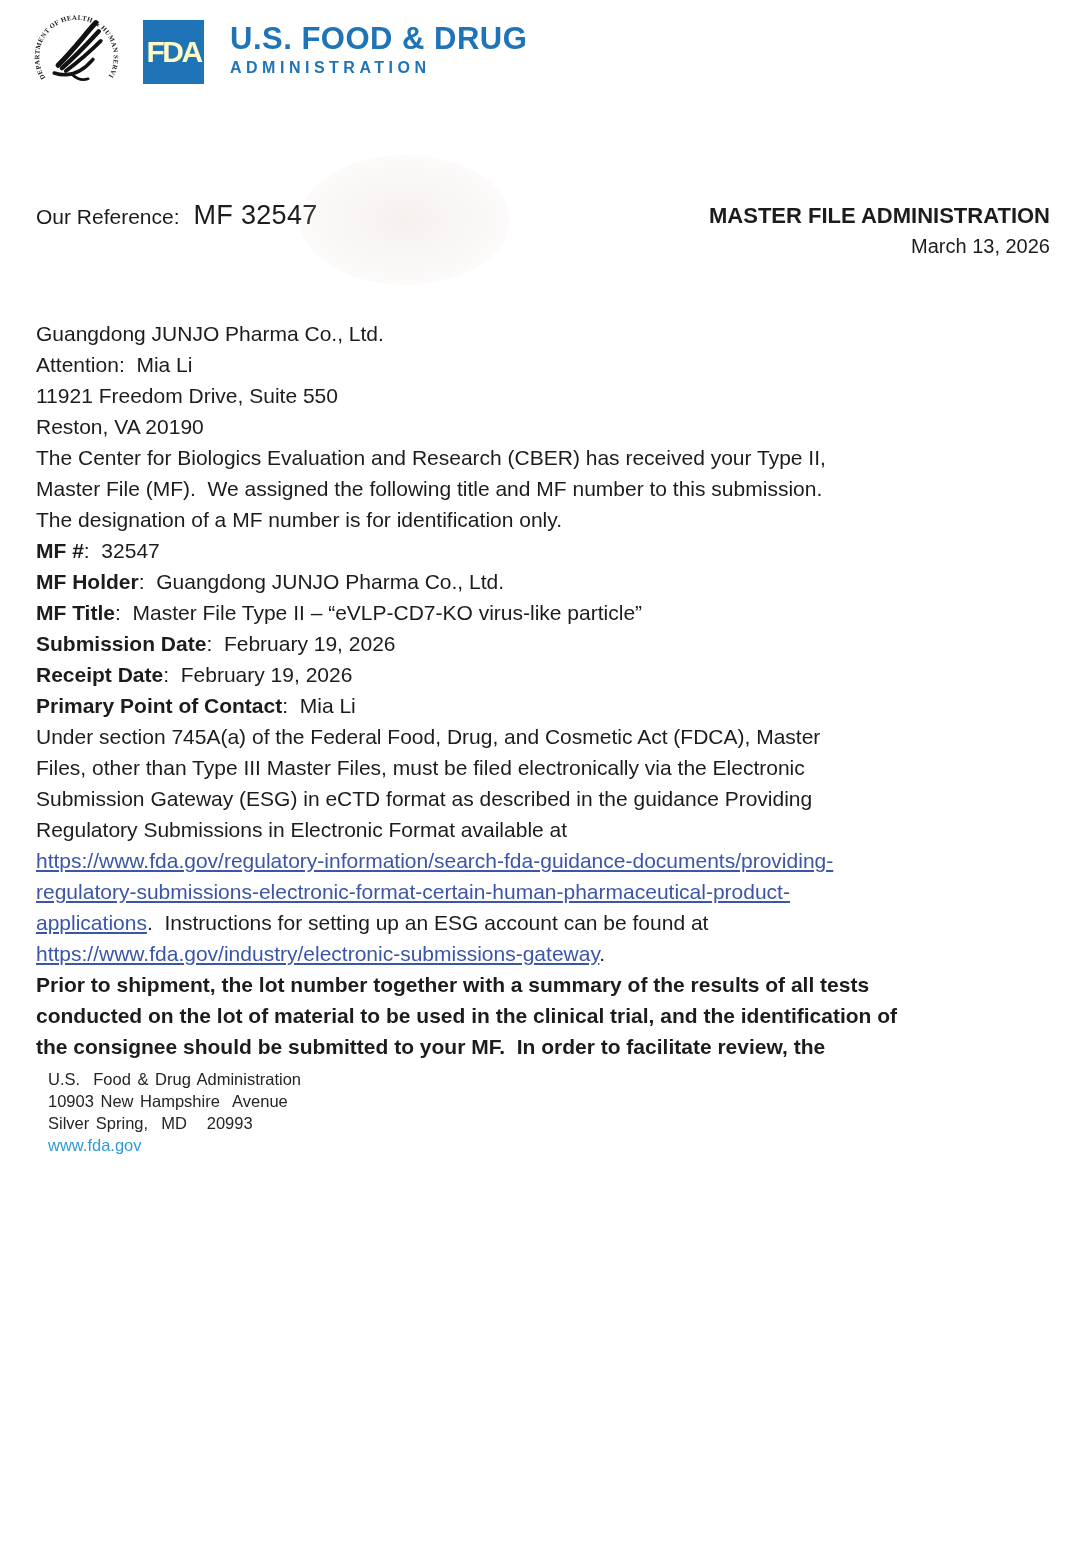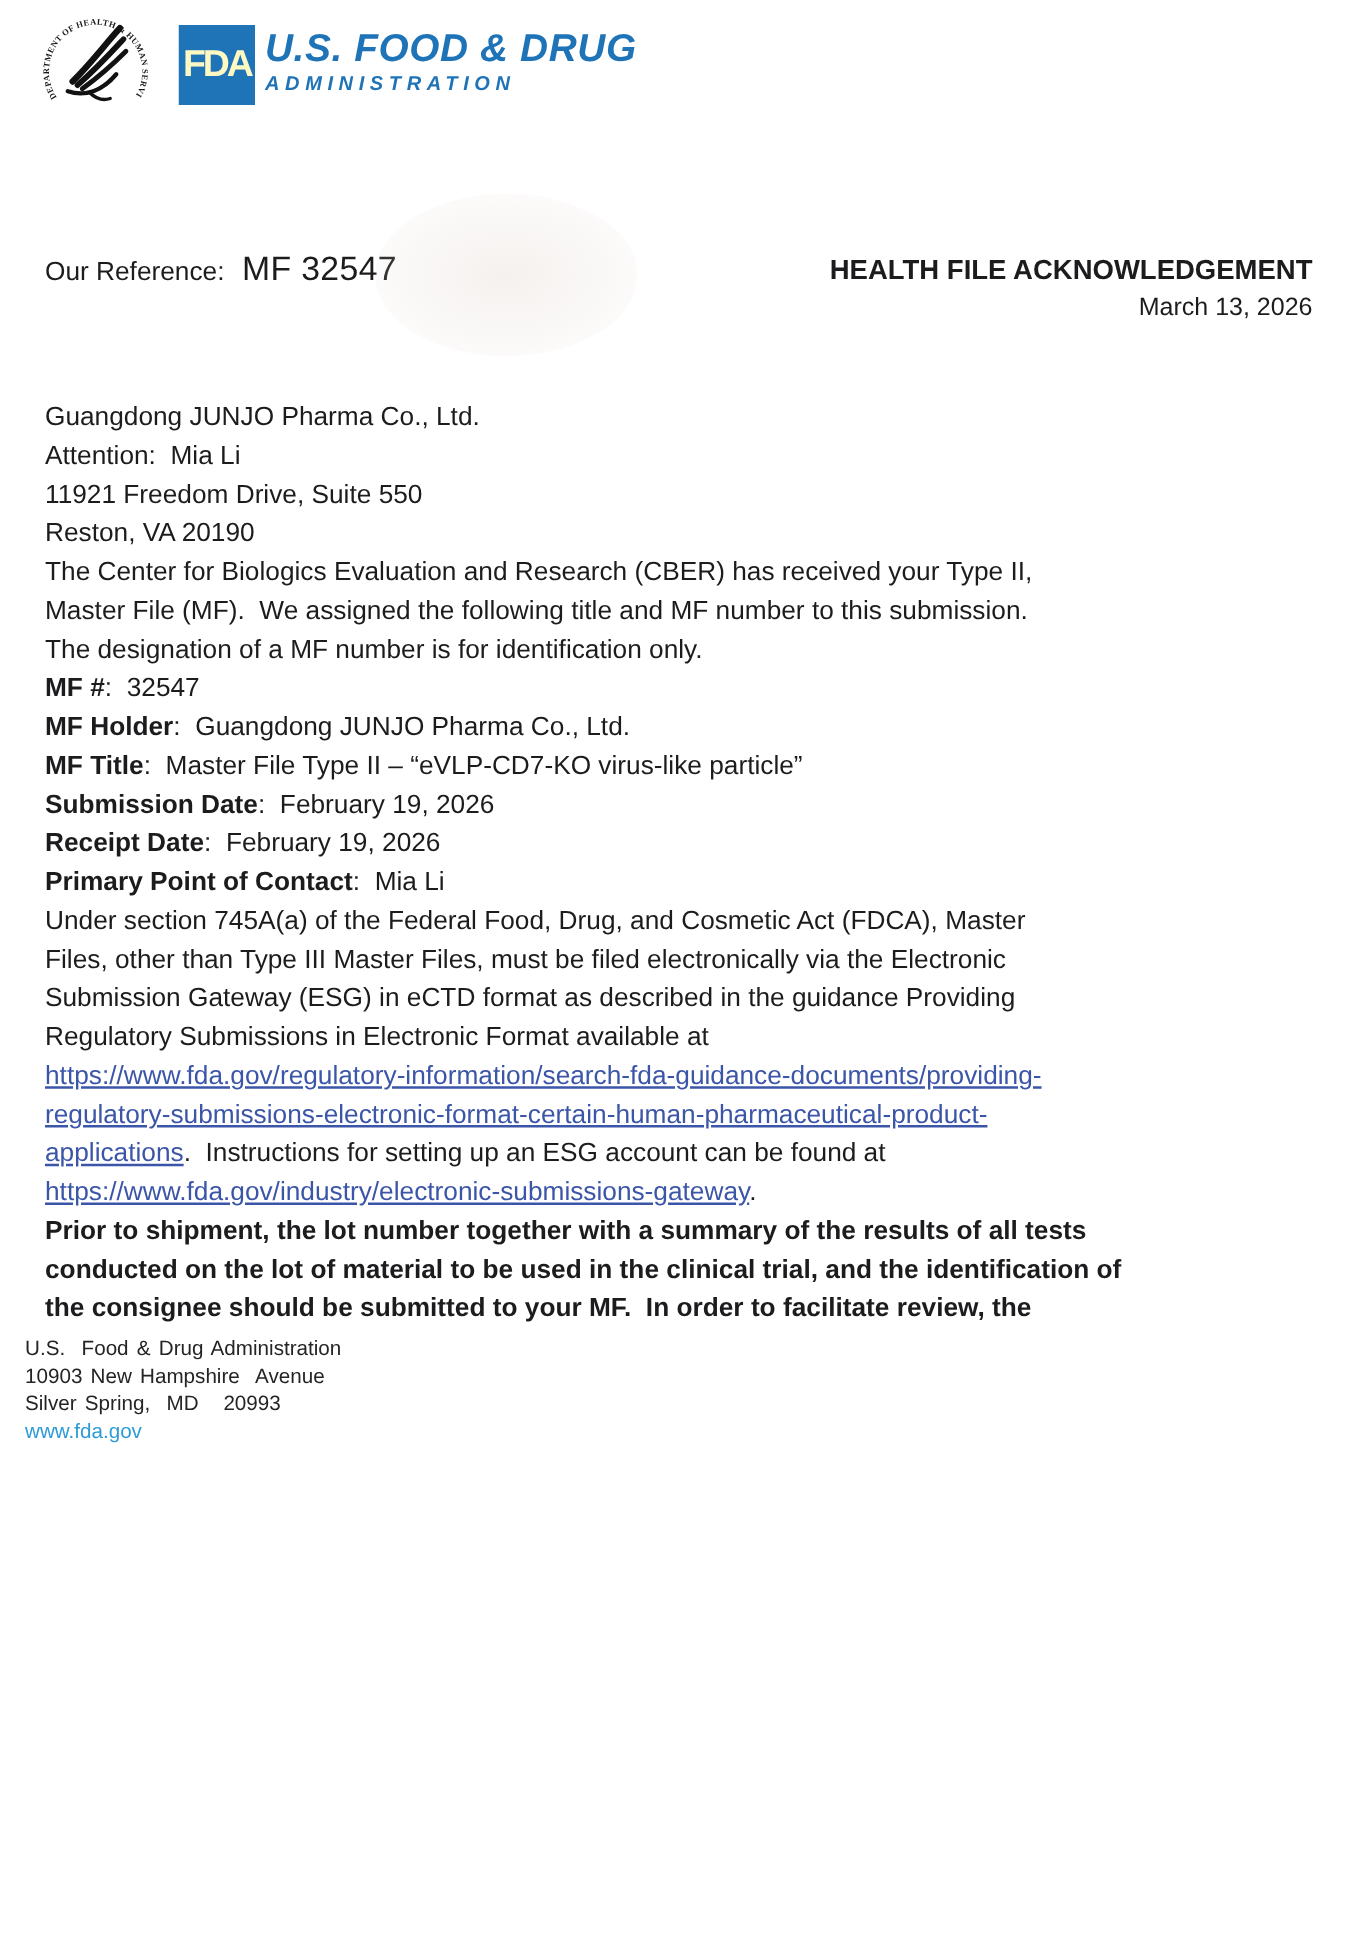--- a/index.html
+++ b/index.html
@@ -23,21 +23,21 @@
 
   
   .header { display: flex; align-items: flex-start; padding: 8px 0 0 28px; height: 98px; }
   .seal { width: 97px; height: 97px; flex: 0 0 auto; }
   .fda-lockup { display: flex; align-items: flex-start; margin-left: 18px; margin-top: 12px; }
   .fda-square {
     width: 61px; height: 64px; background: #1f73b7; color: #fef9c3;
     display: flex; align-items: center; justify-content: center;
     font-weight: bold; font-size: 30px; letter-spacing: -2.5px;
   }
-  .fda-words { margin-left: 8px; padding-top: 2px; font-style: italic; }
+  .fda-words { margin-left: 26px; padding-top: 2px; }
   .fda-line1 { font-size: 31px; font-weight: bold; color: #1f73b7; line-height: 33px; letter-spacing: 0.5px; }
   .fda-line2 { font-size: 16px; font-weight: bold; color: #1f73b7; letter-spacing: 4.5px; margin-top: 4px; }
 
   
   .content { padding: 0 30px 0 36px; font-size: 21px; line-height: 31px; }
   .content p { margin: 0; }
   .pre { white-space: pre-wrap; }
   .b { font-weight: bold; }
 
   .refrow { display: flex; justify-content: space-between; align-items: flex-start; margin-top: 94px; }
@@ -51,21 +51,21 @@
   .salutation { margin-top: 26px; }
   .para-intro { margin-top: 28px; }
   .detail { margin-top: 29px; }
   .para-allsub { margin-top: 30px; }
   .para-esg { margin-top: 30px; }
   .para-prior { margin-top: 24px; font-weight: bold; }
 
   .link { color: #3b55a8; text-decoration: underline; cursor: pointer; }
 
   
-  .footer { padding: 6px 0 0 20px; font-size: 16.5px; line-height: 22px; word-spacing: 2px; color: #242424; }
+  .footer { padding: 6px 0 0 48px; font-size: 16.5px; line-height: 22px; word-spacing: 2px; color: #242424; }
   .footer p { margin: 0; }
   .fda-gov { color: #2e9bd6; cursor: pointer; }
 </style>
 </head>
 <body>
 
 <div class="page">
   <div class="smudge"></div>
 
   <div class="header">
@@ -93,21 +93,21 @@
         <div class="fda-line2">ADMINISTRATION</div>
       </div>
     </div>
   </div>
 
   <div class="content">
 
     <div class="refrow">
       <p class="ref-left"><span class="pre">Our Reference:</span><span class="ref-value pre">MF 32547</span></p>
       <div class="title-block">
-        <p class="doc-title pre">HEALTH FILE ACKNOWLEDGEMENT</p>
+        <p class="doc-title pre">MASTER FILE ADMINISTRATION</p>
         <p class="doc-date pre">March 13, 2026</p>
       </div>
     </div>
 
     <div class="address">
       <p class="pre">Guangdong JUNJO Pharma Co., Ltd.</p>
       <p class="pre">Attention:  Mia Li</p>
       <p class="pre">11921 Freedom Drive, Suite 550</p>
       <p class="pre">Reston, VA 20190</p>
     </div>

